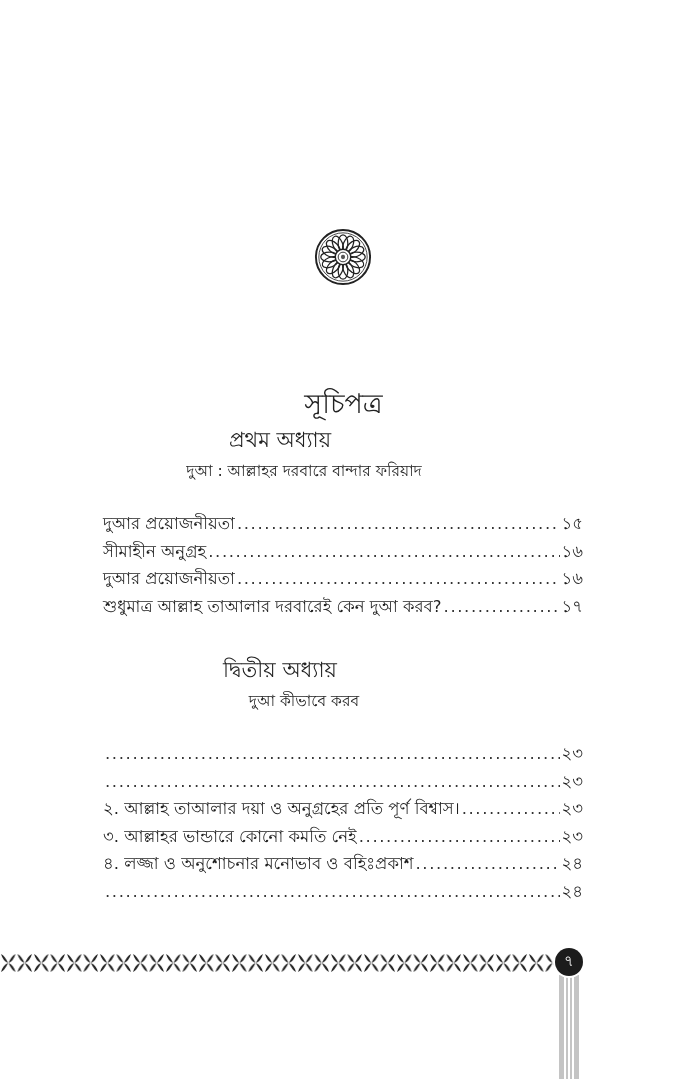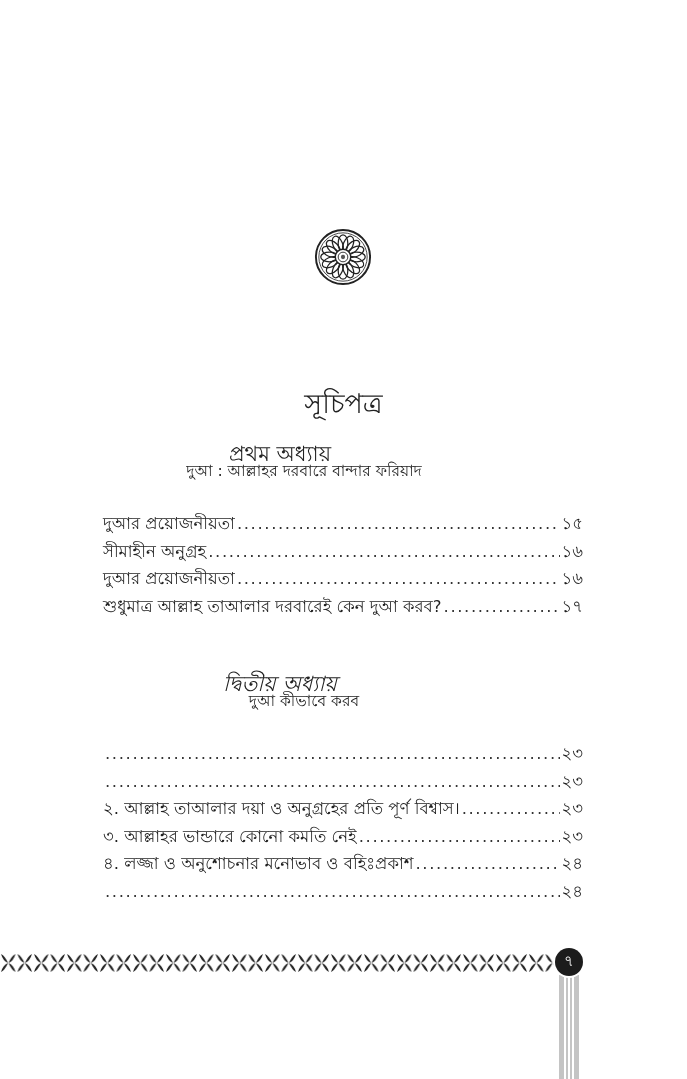--- a/index.html
+++ b/index.html
@@ -7,21 +7,21 @@
     width:687px; height:1079px; background:#ffffff; position:relative; overflow:hidden;
     font-family:"DejaVu Sans", "Liberation Sans", sans-serif; color:#1a1a1a;
   }
   .ornament { position:absolute; left:314px; top:228px; width:58px; height:58px; }
   .title {
     position:absolute; left:0; width:687px; top:358px; text-align:center;
     font-size:27px; line-height:36px; color:#222;margin-top:28px;
   }
   .chapter-title {
     position:absolute; left:0; width:560px; text-align:center;
-    font-size:21px; line-height:28px; color:#222;margin-top:14px;
+    font-size:21px; line-height:28px; color:#222;
   }
   .chapter-sub {
     position:absolute; left:0; width:608px; text-align:center;
     font-size:15.5px; line-height:22px; color:#222;
   }
   .toc { position:absolute; left:103px; width:480px; }
   .toc-row {
     display:flex; align-items:baseline; height:27.5px; font-size:16.5px; line-height:27.5px; color:#1f1f1f;
   }
   .toc-text { white-space:nowrap; flex:0 0 auto; }
@@ -90,21 +90,21 @@
     <span class="toc-dots"></span>
     <span class="toc-page">১৬</span>
   </div>
   <div class="toc-row">
     <span class="toc-text">শুধুমাত্র আল্লাহ তাআলার দরবারেই কেন দুআ করব?</span>
     <span class="toc-dots"></span>
     <span class="toc-page">১৭</span>
   </div>
 </div>
 
-<div class="chapter-title" style="top:656px;font-style:italic;">দ্বিতীয় অধ্যায়</div>
+<div class="chapter-title" style="top:656px;">দ্বিতীয় অধ্যায়</div>
 <div class="chapter-sub" style="top:690px;">দুআ কীভাবে করব</div>
 
 <div class="toc" style="top:740px;">
   <div class="toc-row">
     <span class="toc-dots"></span>
     <span class="toc-page">২৩</span>
   </div>
   <div class="toc-row">
     <span class="toc-dots"></span>
     <span class="toc-page">২৩</span>

